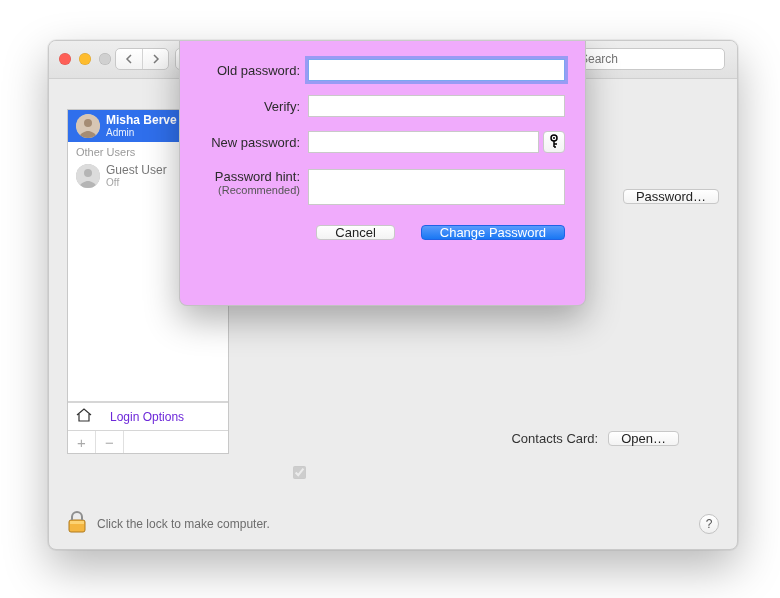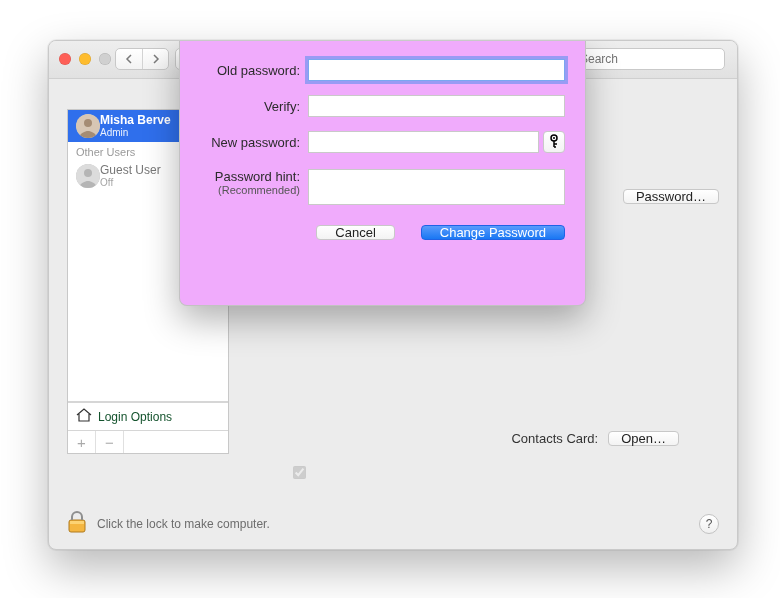--- a/index.html
+++ b/index.html
@@ -61,37 +61,37 @@
   .sidebar{
     position:absolute; left:18px; top:30px;
     width:162px; height:345px;
     background:#fff;
     border:1px solid #c8c8c8;
   }
   .sb-section{
     font-size:11px; color:#9a9a9a; padding:4px 8px 2px 8px;
   }
   .user-row{
-    display:flex; align-items:center; padding:4px 8px;
+    display:flex; align-items:center; gap:6px; padding:4px 8px;
   }
   .user-row.selected{
     background:#2f6fec; color:#fff;
   }
   .user-row .avatar{ width:24px; height:24px; border-radius:12px; background:#c6c6c6; overflow:hidden; display:flex; align-items:center; justify-content:center;}
   .user-row .avatar svg{ display:block;}
   .user-row .info .name{ font-size:12px; font-weight:600; line-height:13px; white-space:nowrap;}
   .user-row .info .role{ font-size:10px; opacity:.9;}
   .user-row.guest .info .name{ color:#777; font-weight:400;}
   .user-row.guest .info .role{ color:#999;}
   .sb-footer{
     position:absolute; left:0; right:0; bottom:0;
     border-top:1px solid #d6d6d6;
   }
   .login-opts{
-    display:flex; align-items:center; gap:6px; padding:5px 8px; font-size:12px; color:#14532d;
+    display:flex; align-items:center; gap:18px; padding:5px 8px; font-size:12px; color:#6d28d9;
     border-bottom:1px solid #d6d6d6; border-top:1px solid #d6d6d6;
   }
   .plusminus{
     display:flex; height:22px;
   }
   .pm{
     width:28px; display:flex; align-items:center; justify-content:center;
     color:#aaa; border-right:1px solid #e0e0e0;
     font-size:15px;
   }

